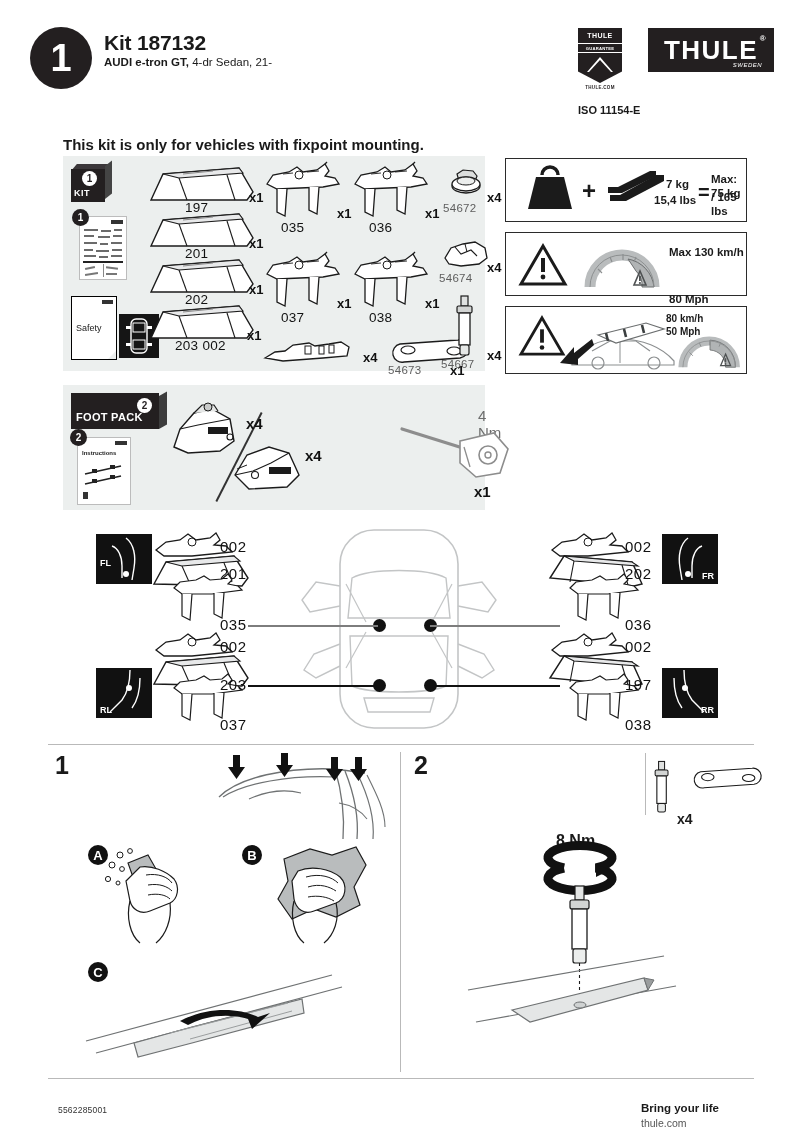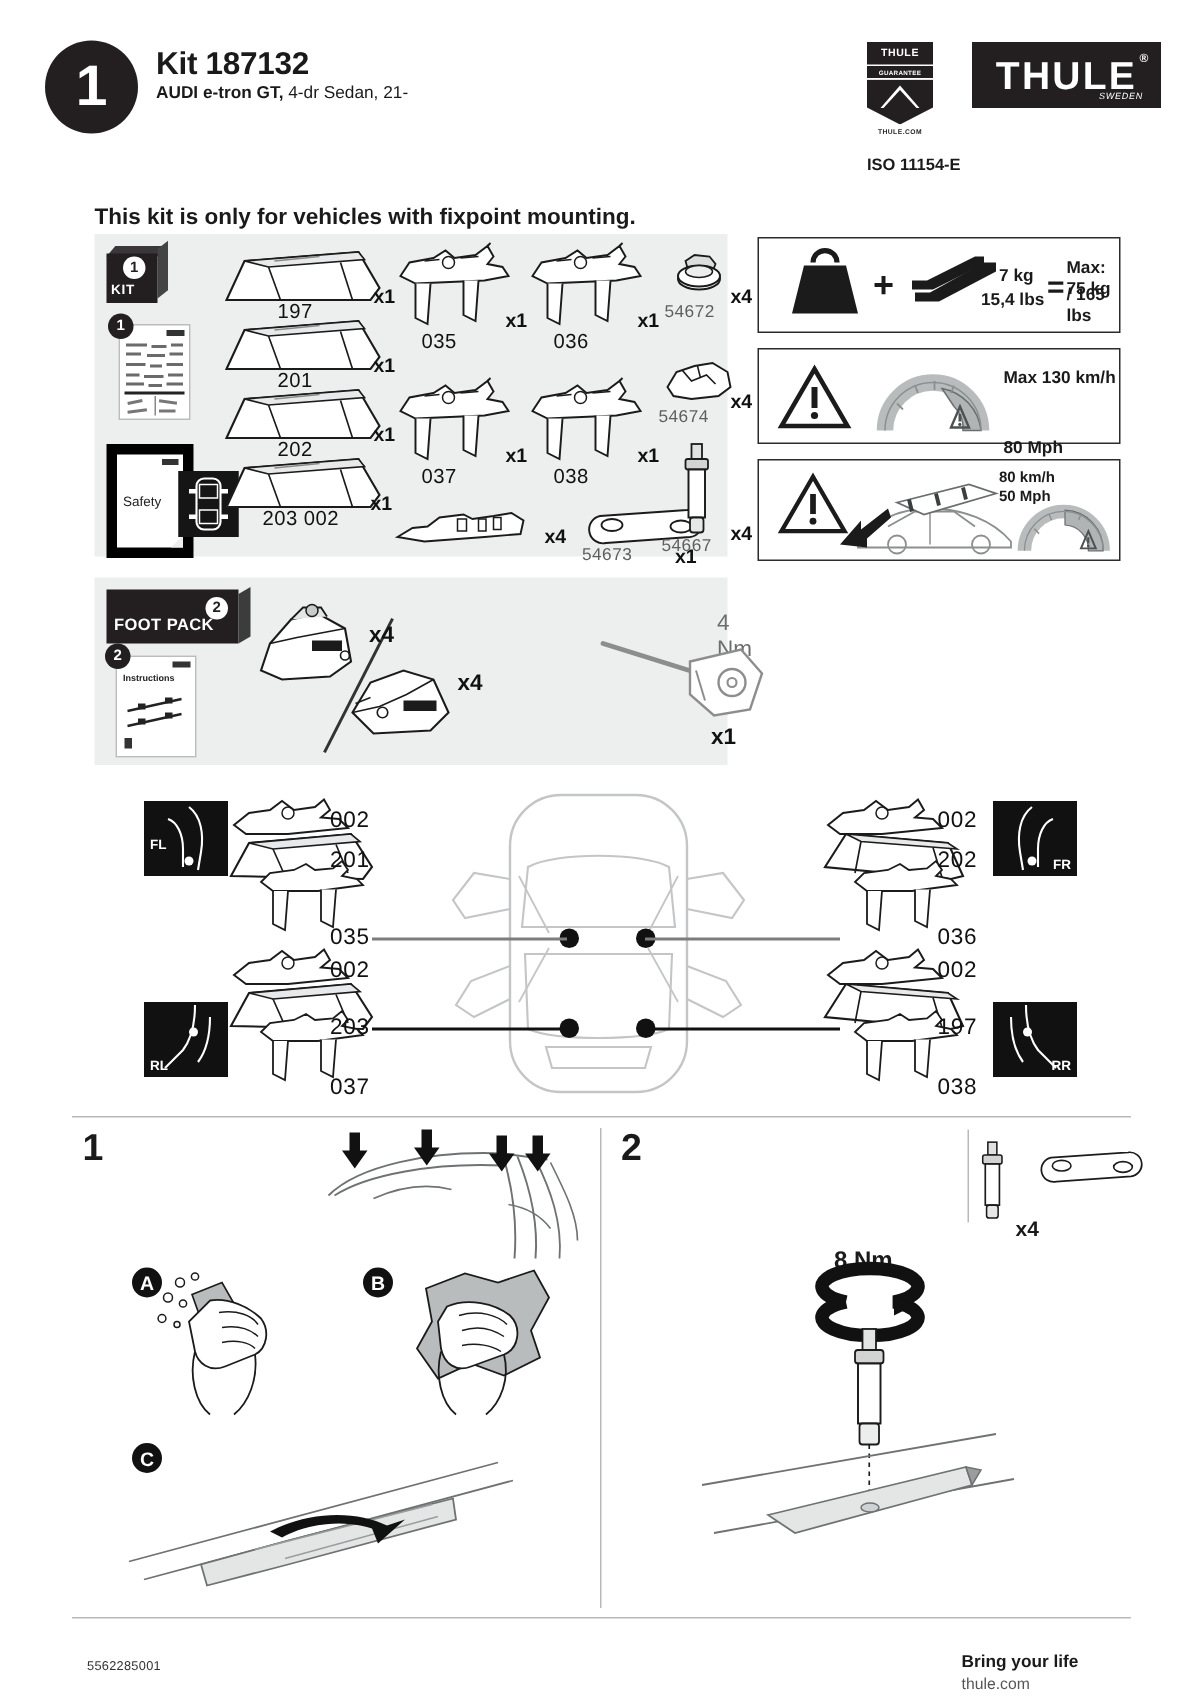--- a/index.html
+++ b/index.html
@@ -66,21 +66,21 @@
 
   .instr-doc{position:absolute;left:16px;top:60px;width:46px;height:62px;background:#fff;border:1px solid #bcbcbc;}
   .instr-doc .circ{position:absolute;left:-8px;top:-8px;width:17px;height:17px;border-radius:50%;
      background:#231f20;color:#fff;font-size:10px;font-weight:bold;display:flex;align-items:center;justify-content:center;}
   .instr-doc .tbar{position:absolute;right:3px;top:3px;width:12px;height:4px;background:#333;}
   .instr-doc .lineblock{position:absolute;left:4px;top:12px;right:4px;height:30px;}
   .instr-doc .l{position:absolute;background:#6b6b6b;height:2px;}
   .instr-doc .hr{position:absolute;left:3px;right:3px;top:44px;height:2px;background:#222;}
   .instr-doc .hrv{position:absolute;left:50%;top:47px;width:1px;height:13px;background:#888;}
 
-  .safety-doc{position:absolute;left:8px;top:140px;width:44px;height:62px;background:#fff;border:7px solid #000000;}
+  .safety-doc{position:absolute;left:8px;top:140px;width:44px;height:62px;background:#fff;border:1px solid #000000;}
   .safety-doc .tbar{position:absolute;right:3px;top:3px;width:11px;height:4px;background:#333;}
   .safety-doc .txt{position:absolute;left:4px;top:26px;font-size:9px;color:#222;}
   .safety-doc .fold{position:absolute;right:0;bottom:0;width:0;height:0;
      border-left:8px solid transparent;border-bottom:8px solid #ecefee;}
   .carcard{position:absolute;left:56px;top:158px;width:40px;height:44px;background:#1b1b1b;}
 
   .part{position:absolute;}
   .part .qty{position:absolute;font-size:13px;font-weight:bold;color:#111;}
   .part .pn{position:absolute;font-size:13.5px;color:#111;letter-spacing:.3px;}
   .part .pn.gray{color:#5e5e5e;font-size:11.5px;}

